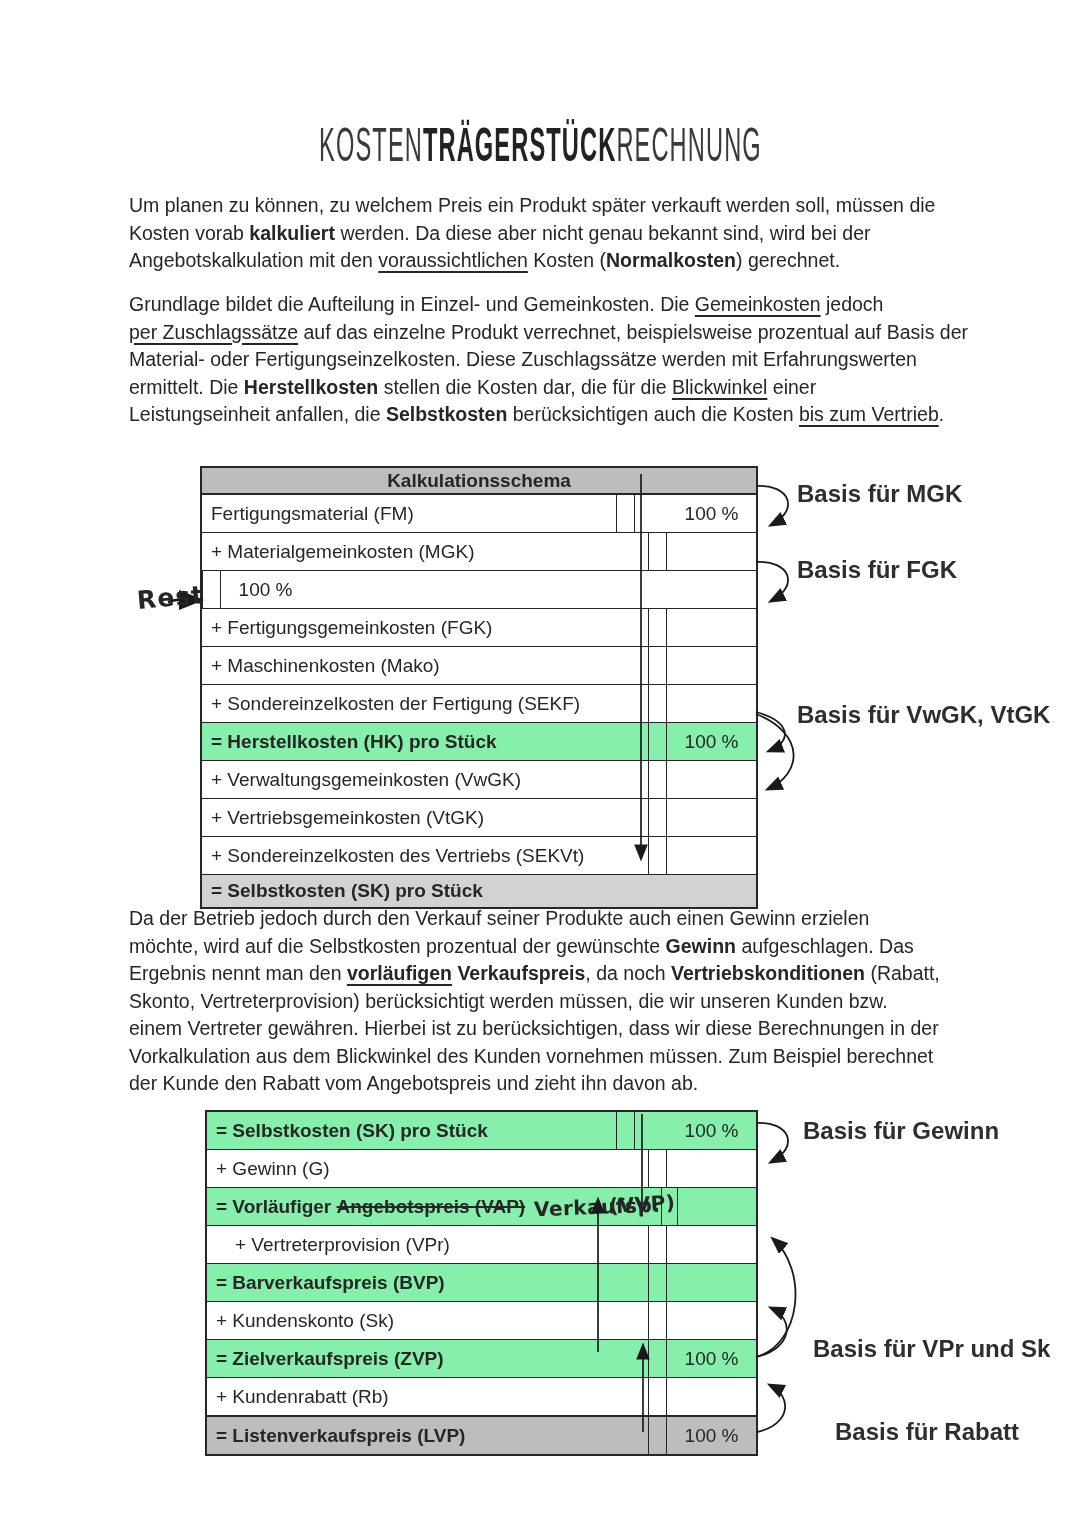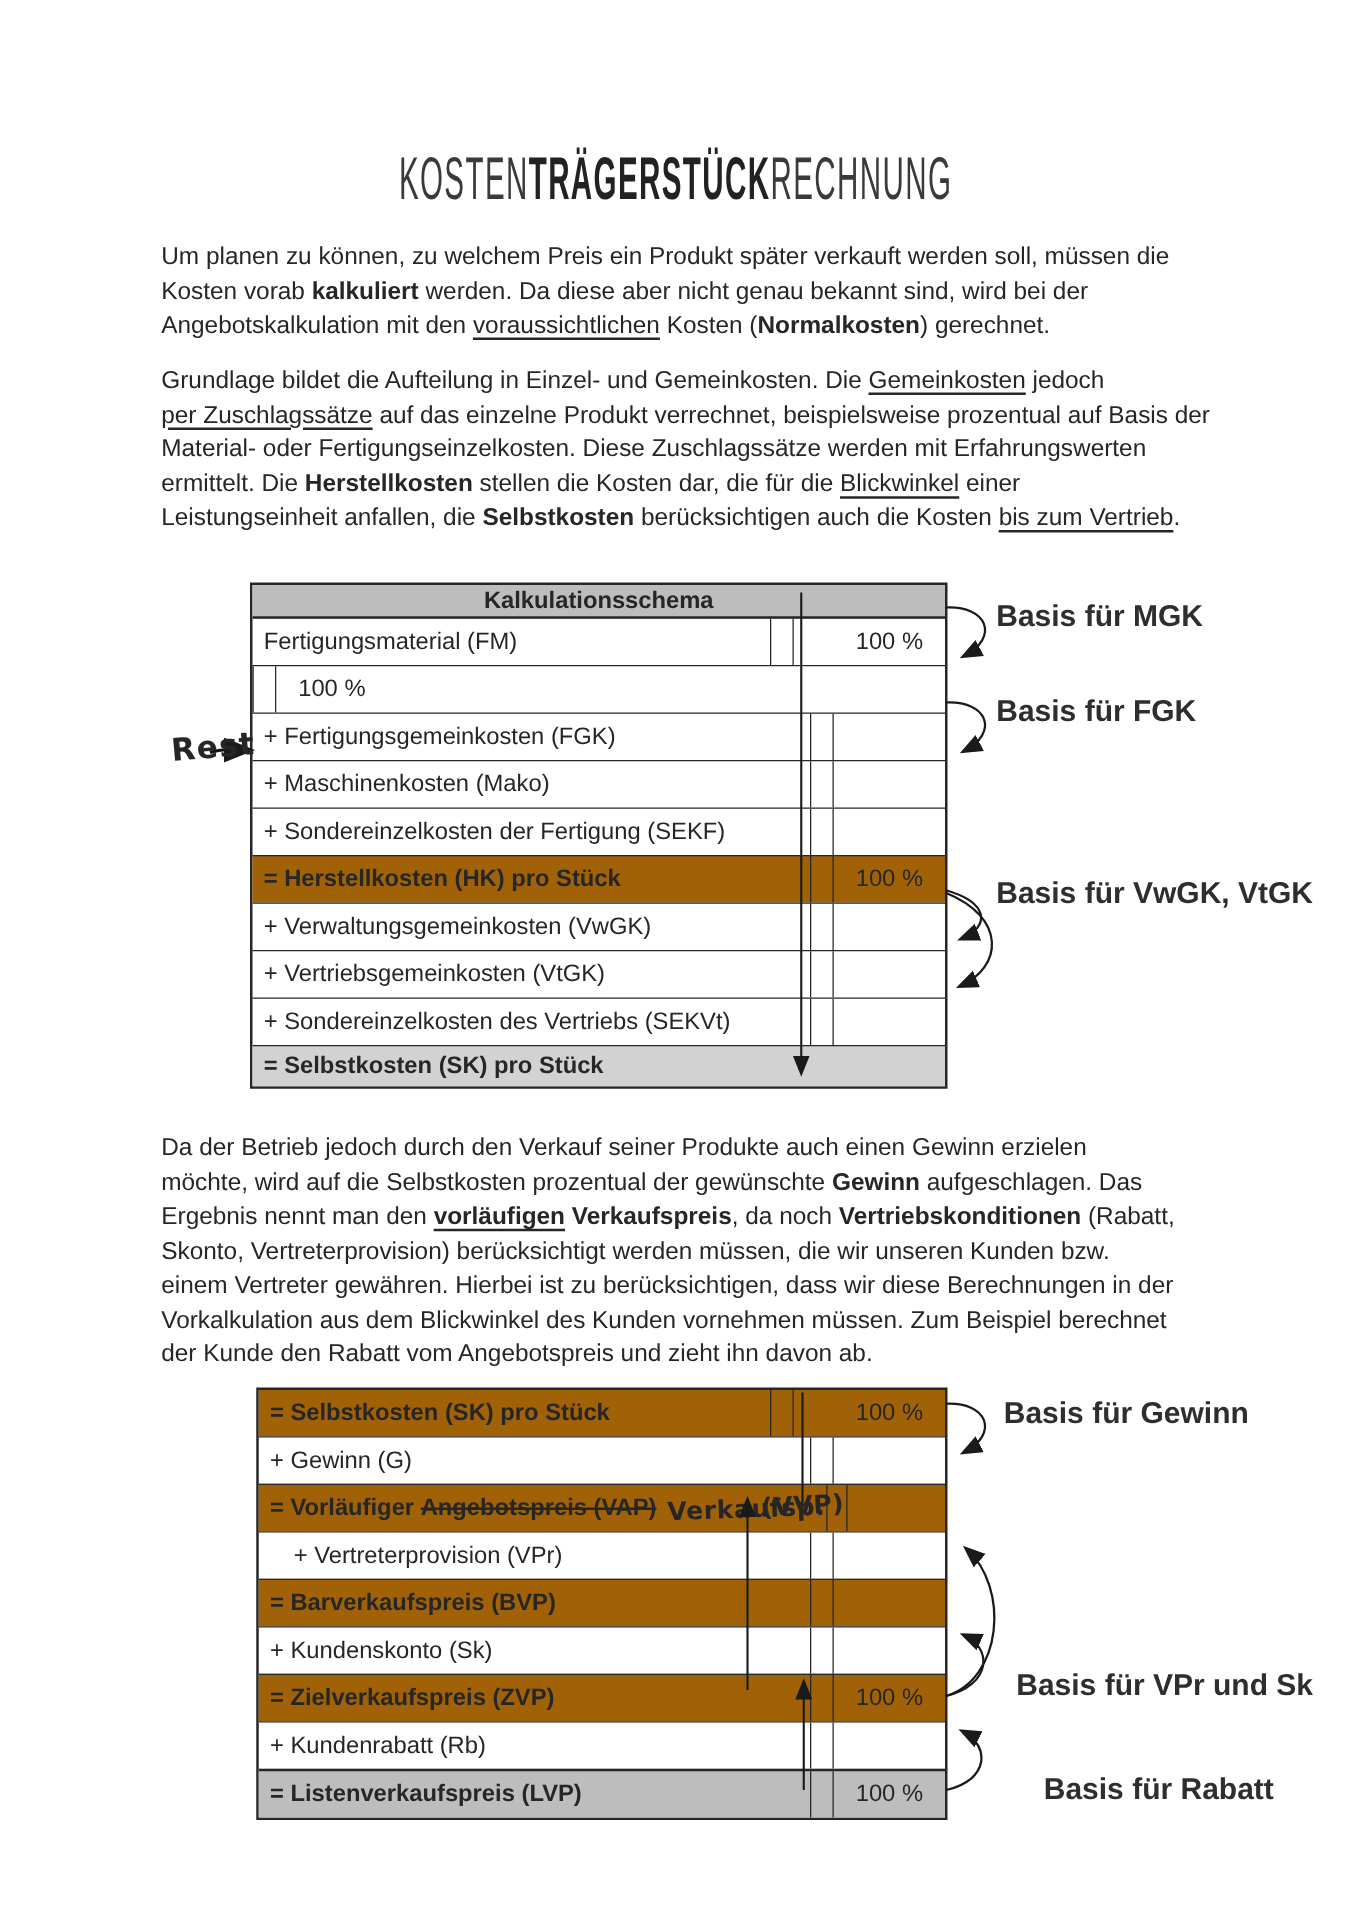--- a/index.html
+++ b/index.html
@@ -22,21 +22,21 @@
   
   .tbl{position:absolute;border:2.5px solid #262626;background:#fff;z-index:1;}
   .thead{height:25px;background:#bdbdbd;font-weight:bold;font-size:19px;
     display:flex;align-items:center;justify-content:center;border-bottom:2px solid #262626;}
   .trow{display:flex;align-items:stretch;height:37px;border-top:1.5px solid #262626;position:relative;}
   .trow.first{border-top:none;gap:32px;}
   .lbl{flex:1;display:flex;align-items:center;padding-left:9px;font-size:19px;white-space:pre;}
   .mid{width:17px;border-left:1.5px solid #262626;border-right:1.5px solid #262626;}
   .pct{width:89px;display:flex;align-items:center;justify-content:center;font-size:19px;}
   .sum .lbl{font-weight:bold;}
-  .gray{background:#a16207;}
+  .gray{background:#86efac;}
   .gray2{background:#d2d2d2;}
   .dgray{background:#bdbdbd;}
   .heavy{border-top:2.5px solid #262626;}
   .lastrow{height:32px;}
   .indent .lbl{padding-left:28px;}
   .strike{text-decoration:line-through;text-decoration-thickness:2px;}
   
   .hw{display:inline-block;font-weight:bold;font-size:20px;transform:rotate(-2deg);
     letter-spacing:0.5px;margin-left:9px;font-family:"DejaVu Sans",sans-serif;}
   .hw2{position:absolute;left:402px;top:4px;margin-left:0;transform:rotate(-3deg);}
@@ -67,20 +67,25 @@
   <div class="line"><span>ermittelt. Die </span><span class="b">Herstellkosten</span><span> stellen die Kosten dar, die für die </span><span class="u">Blickwinkel</span><span> einer</span></div>
   <div class="line"><span>Leistungseinheit anfallen, die </span><span class="b">Selbstkosten</span><span> berücksichtigen auch die Kosten </span><span class="u">bis zum Vertrieb</span><span>.</span></div>
 </div>
 
 <div class="tbl" style="left:200px;top:447px;width:554px;margin-top:19px;">
   <div class="thead">Kalkulationsschema</div>
   <div class="trow first">
       <div class="lbl">Fertigungsmaterial (FM)</div>
       <div class="mid"></div>
       <div class="pct">100 %</div>
+    </div>
+  <div class="trow">
+      <div class="lbl">+ Materialgemeinkosten (MGK)</div>
+      <div class="mid"></div>
+      <div class="pct"></div>
     </div>
   <div class="trow">
       <div class="mid"></div>
       <div class="pct">100 %</div>
     </div>
   <div class="trow">
       <div class="lbl">+ Fertigungsgemeinkosten (FGK)</div>
       <div class="mid"></div>
       <div class="pct"></div>
     </div>

